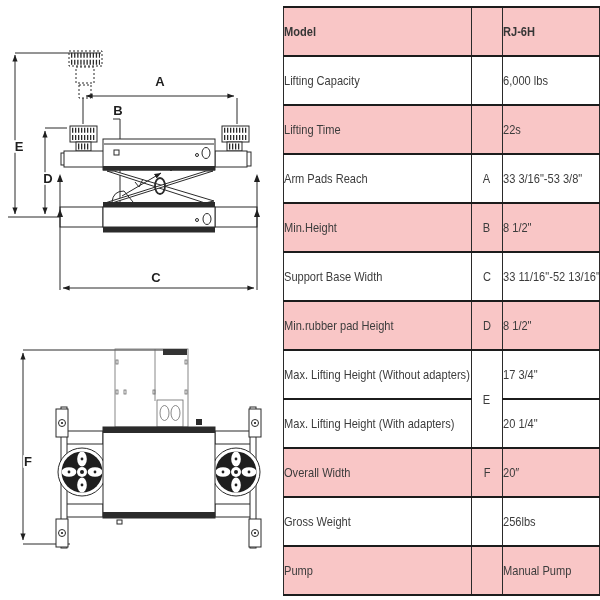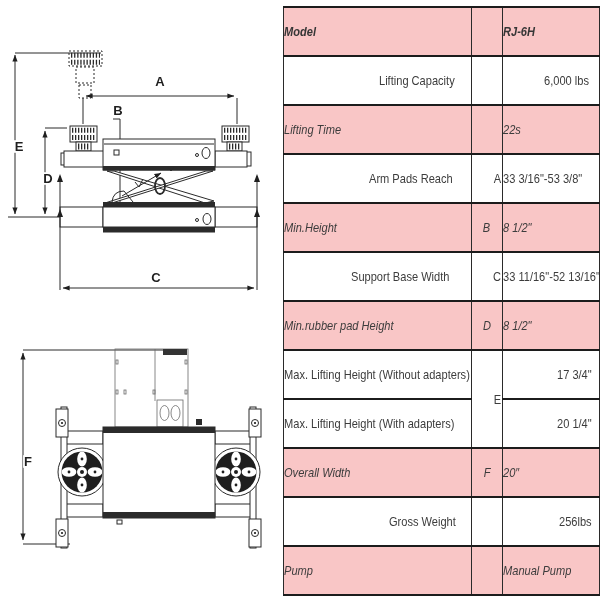--- a/index.html
+++ b/index.html
@@ -11,22 +11,22 @@
 
   table.spec { position:absolute; left:283px; top:6px; width:313px;
     border-collapse:collapse; table-layout:fixed;
     border-top:2px solid #1c1c1c; border-bottom:2px solid #1c1c1c;
     border-left:1px solid #2a2a2a; border-right:1px solid #2a2a2a; }
   table.spec td { height:47px; padding:0; border-bottom:2px solid #1c1c1c;
     font-size:13.5px; color:#3c3c3c; vertical-align:middle; overflow:hidden; white-space:nowrap; }
   td.c-label { width:187px; padding-left:7px; }
   td.c-ref   { width:30px; border-left:1px solid #2a2a2a; border-right:1px solid #2a2a2a; text-align:center; }
   td.c-val   { width:96px; padding-left:6px; }
-  tr.pink td { background:#f9c6c6;font-style:italic; }
-  tr.white td{ background:#ffffff;text-align:right; }
+  tr.pink td { background:#f9c6c6; }
+  tr.white td{ background:#ffffff; }
   tr.hdr td  { font-weight:bold; color:#363636; }
   td span.sq { display:inline-block; transform:scaleX(0.82); transform-origin:0 50%; white-space:nowrap; }
   td.c-ref span.sq { transform-origin:50% 50%; }
 
   .dimtext { font-size:13px; font-weight:bold; fill:#1f1f1f;
     paint-order:stroke; stroke:#ffffff; stroke-width:3.5px;
     font-family:"Liberation Sans", sans-serif; }
 </style>
 </head>
 <body>

